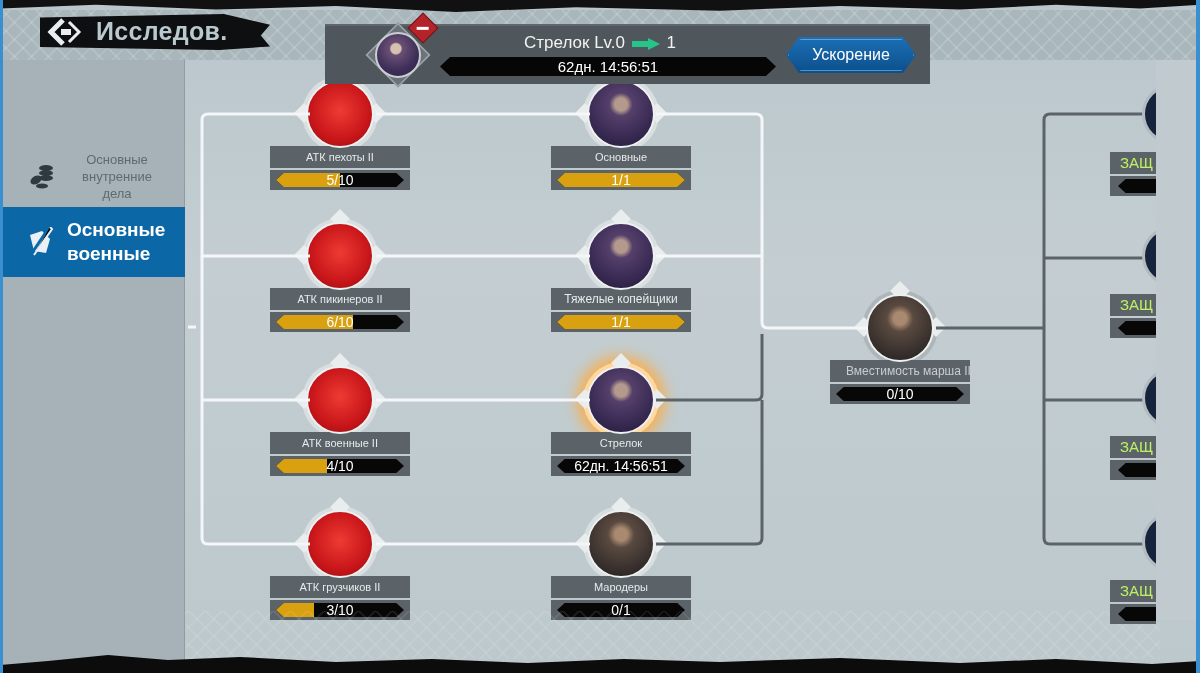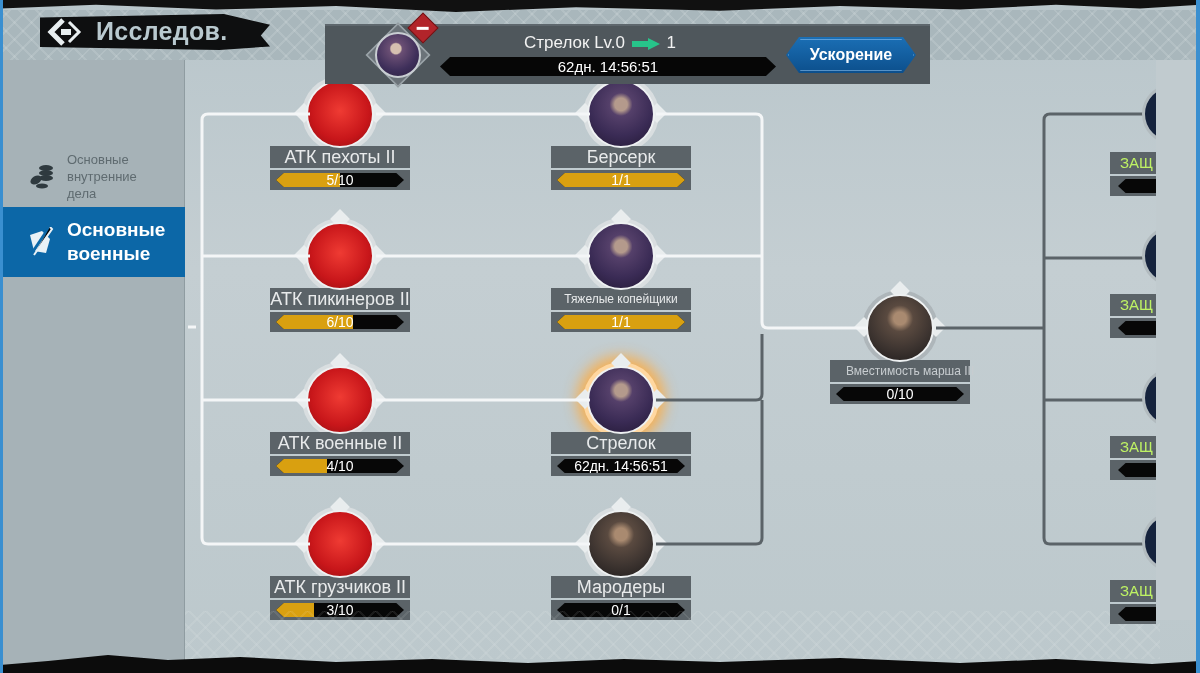--- a/index.html
+++ b/index.html
@@ -37,48 +37,48 @@
   .research-avatar { position: absolute; left: 370px; top: 27px; width: 56px; height: 56px; z-index: 12; }
   .research-avatar .diamond { position: absolute; left: 0; top: 0; width: 56px; height: 56px; background: #6b7379; transform: rotate(45deg) scale(.82); border: 2px solid #9aa3a8; }
   .research-avatar .circle { position: absolute; left: 5px; top: 5px; width: 46px; height: 46px; border-radius: 50%;
     background: radial-gradient(circle at 45% 35%, #d6c0b0 0 14%, #6b4f74 18%, #3e2f5a 60%, #2a1f3c 100%); border: 2px solid #c9ced2; }
   .cancel-badge { position: absolute; left: 412px; top: 17px; width: 22px; height: 22px; background: #b2242a; transform: rotate(45deg); z-index: 13; border: 1px solid #6d1215; }
   .cancel-badge span { position:absolute; left: 4px; top: 9px; width: 12px; height: 3px; background: #fff; transform: rotate(-45deg); }
   .research-name { position: absolute; left: 430px; top: 33px; width: 340px; text-align: center; font-size: 17px; color: #f2f2f2; z-index: 12; }
   .research-name .arrow { display: inline-block; width: 28px; height: 12px; vertical-align: middle; margin: 0 2px; }
   .research-timer { position: absolute; left: 440px; top: 57px; width: 336px; height: 19px; background: #060606; z-index: 12; color: #fff; font-size: 15px; text-align: center; line-height: 19px;
     clip-path: polygon(3% 0, 97% 0, 100% 50%, 97% 100%, 3% 100%, 0 50%); }
-  .speedup-btn { position: absolute; left: 786px; top: 37px; width: 130px; height: 36px; z-index: 12; background: linear-gradient(180deg,#1b6fb5,#0c4f8c); color: #fff; font-weight: bold; font-size: 16px; display:flex; align-items:center; justify-content:center;
+  .speedup-btn { position: absolute; left: 786px; top: 37px; width: 130px; height: 36px; z-index: 12; background: linear-gradient(180deg,#1b6fb5,#0c4f8c); color: #fff; font-weight: normal; font-size: 16px; display:flex; align-items:center; justify-content:center;
     clip-path: polygon(10% 0, 90% 0, 100% 50%, 90% 100%, 10% 100%, 0 50%); }
   .speedup-btn:before { content:""; position:absolute; inset: 2px; border: 1px solid rgba(160,210,255,.5);
     clip-path: polygon(10% 0, 90% 0, 100% 50%, 90% 100%, 10% 100%, 0 50%); }
 
   
   .sidebar { position: absolute; left: 3px; top: 60px; width: 182px; height: 613px; background: #a6b2b7; border-right: 1px solid #8f9ca1; z-index: 3; }
   .side-item { position: absolute; left: 0; width: 182px; display: flex; align-items: center; }
-  .side-item.inactive { top: 86px; height: 60px; color: #5f6b70; font-size: 13px; line-height: 17px; }
+  .side-item.inactive { top: 86px; height: 60px; color: #5f6b70; font-size: 13px; line-height: 17px; text-align: center; }
   .side-item.active { top: 147px; height: 70px; background: #0c67a7; color: #fff; font-size: 19px; font-weight: bold; line-height: 24px; }
   .side-icon { width: 30px; height: 30px; margin-left: 24px; margin-right: 10px; display:flex; align-items:center; justify-content:center; }
   .side-item.active .side-icon { margin-left: 22px; margin-right: 12px; }
 
   
   .tree { position: absolute; left: 0; top: 0; width: 1200px; height: 673px; z-index: 4; pointer-events: none; }
   .tree svg { position: absolute; left: 0; top: 0; }
 
   .node { position: absolute; width: 140px; pointer-events: auto; }
   .node .ring { position: absolute; left: 32px; top: 0; width: 76px; height: 76px; border-radius: 50%; background: #d9dee0; }
   .node .ring:before, .node .ring:after { content:""; position:absolute; top: 30px; width: 14px; height: 14px; background:#e9edee; transform: rotate(45deg); }
   .node .ring:before { left: -5px; } .node .ring:after { right: -5px; }
   .node .ring .topd { position:absolute; left: 31px; top: -6px; width: 14px; height: 14px; background:#e9edee; transform: rotate(45deg); }
   .node .icon { position: absolute; left: 4px; top: 4px; width: 68px; height: 68px; border-radius: 50%; z-index: 2; overflow: hidden; border: 2px solid #eef1f2; }
   .icon.red { background: radial-gradient(circle at 50% 45%, #ef3b33 0%, #c8161a 60%, #8e0d10 100%); }
   .icon.purple { background: radial-gradient(circle at 50% 35%, #b49a8c 0 12%, #55406a 22%, #3a2b55 60%, #221833 100%); }
   .icon.brown { background: radial-gradient(circle at 50% 35%, #a98a70 0 12%, #5a4a40 25%, #3d3430 60%, #1d1a1a 100%); }
   .node.glow .ring { box-shadow: 0 0 14px 6px rgba(255,170,60,.85); background: #ffd7a0; }
-  .node .label { position: absolute; left: 0; top: 70px; width: 140px; height: 22px; background: #5b6368; color: #e8eaeb; font-size: 18px; text-align: center; line-height: 22px; white-space: nowrap; }
+  .node .label { position: absolute; left: 0; top: 70px; width: 140px; height: 22px; background: #5b6368; color: #e8eaeb; font-size: 11px; text-align: center; line-height: 22px; white-space: nowrap; }
   .node .label.small { font-size: 12px; }
   .node .bar { position: absolute; left: 0; top: 94px; width: 140px; height: 20px; background: #5b6368; text-decoration: underline; }
   .node .bar .track { position: absolute; left: 6px; top: 3px; width: 128px; height: 14px; background: #070707;
     clip-path: polygon(6% 0, 94% 0, 100% 50%, 94% 100%, 6% 100%, 0 50%); }
   .node .bar .fill { position: absolute; left: 0; top: 0; height: 14px; background: #d9a010; }
   .node .bar .val { position: absolute; left: 0; top: 0; width: 128px; height: 14px; color: #fff; font-size: 14px; text-align: center; line-height: 14px; z-index: 2; }
 
   .node.grey .ring { background: #aeb6ba; }
   .node.grey .label { color: #c8cdd0; padding-left: 16px; }
 
@@ -217,21 +217,21 @@
         <div class="val">3/10</div>
       </div>
     </div>
 </div>
 
 <div class="node" style="left:551px; top:76px;">
   <div class="ring">
       <div class="topd"></div>
       <div class="icon purple"></div>
     </div>
-  <div class="label">Берсерк</div>
+  <div class="label">Основные</div>
   <div class="bar">
       <div class="track">
         <div class="fill" style="width:100%"></div>
         <div class="val">1/1</div>
       </div>
     </div>
 </div>
 <div class="node" style="left:551px; top:218px;">
   <div class="ring">
       <div class="topd"></div>

